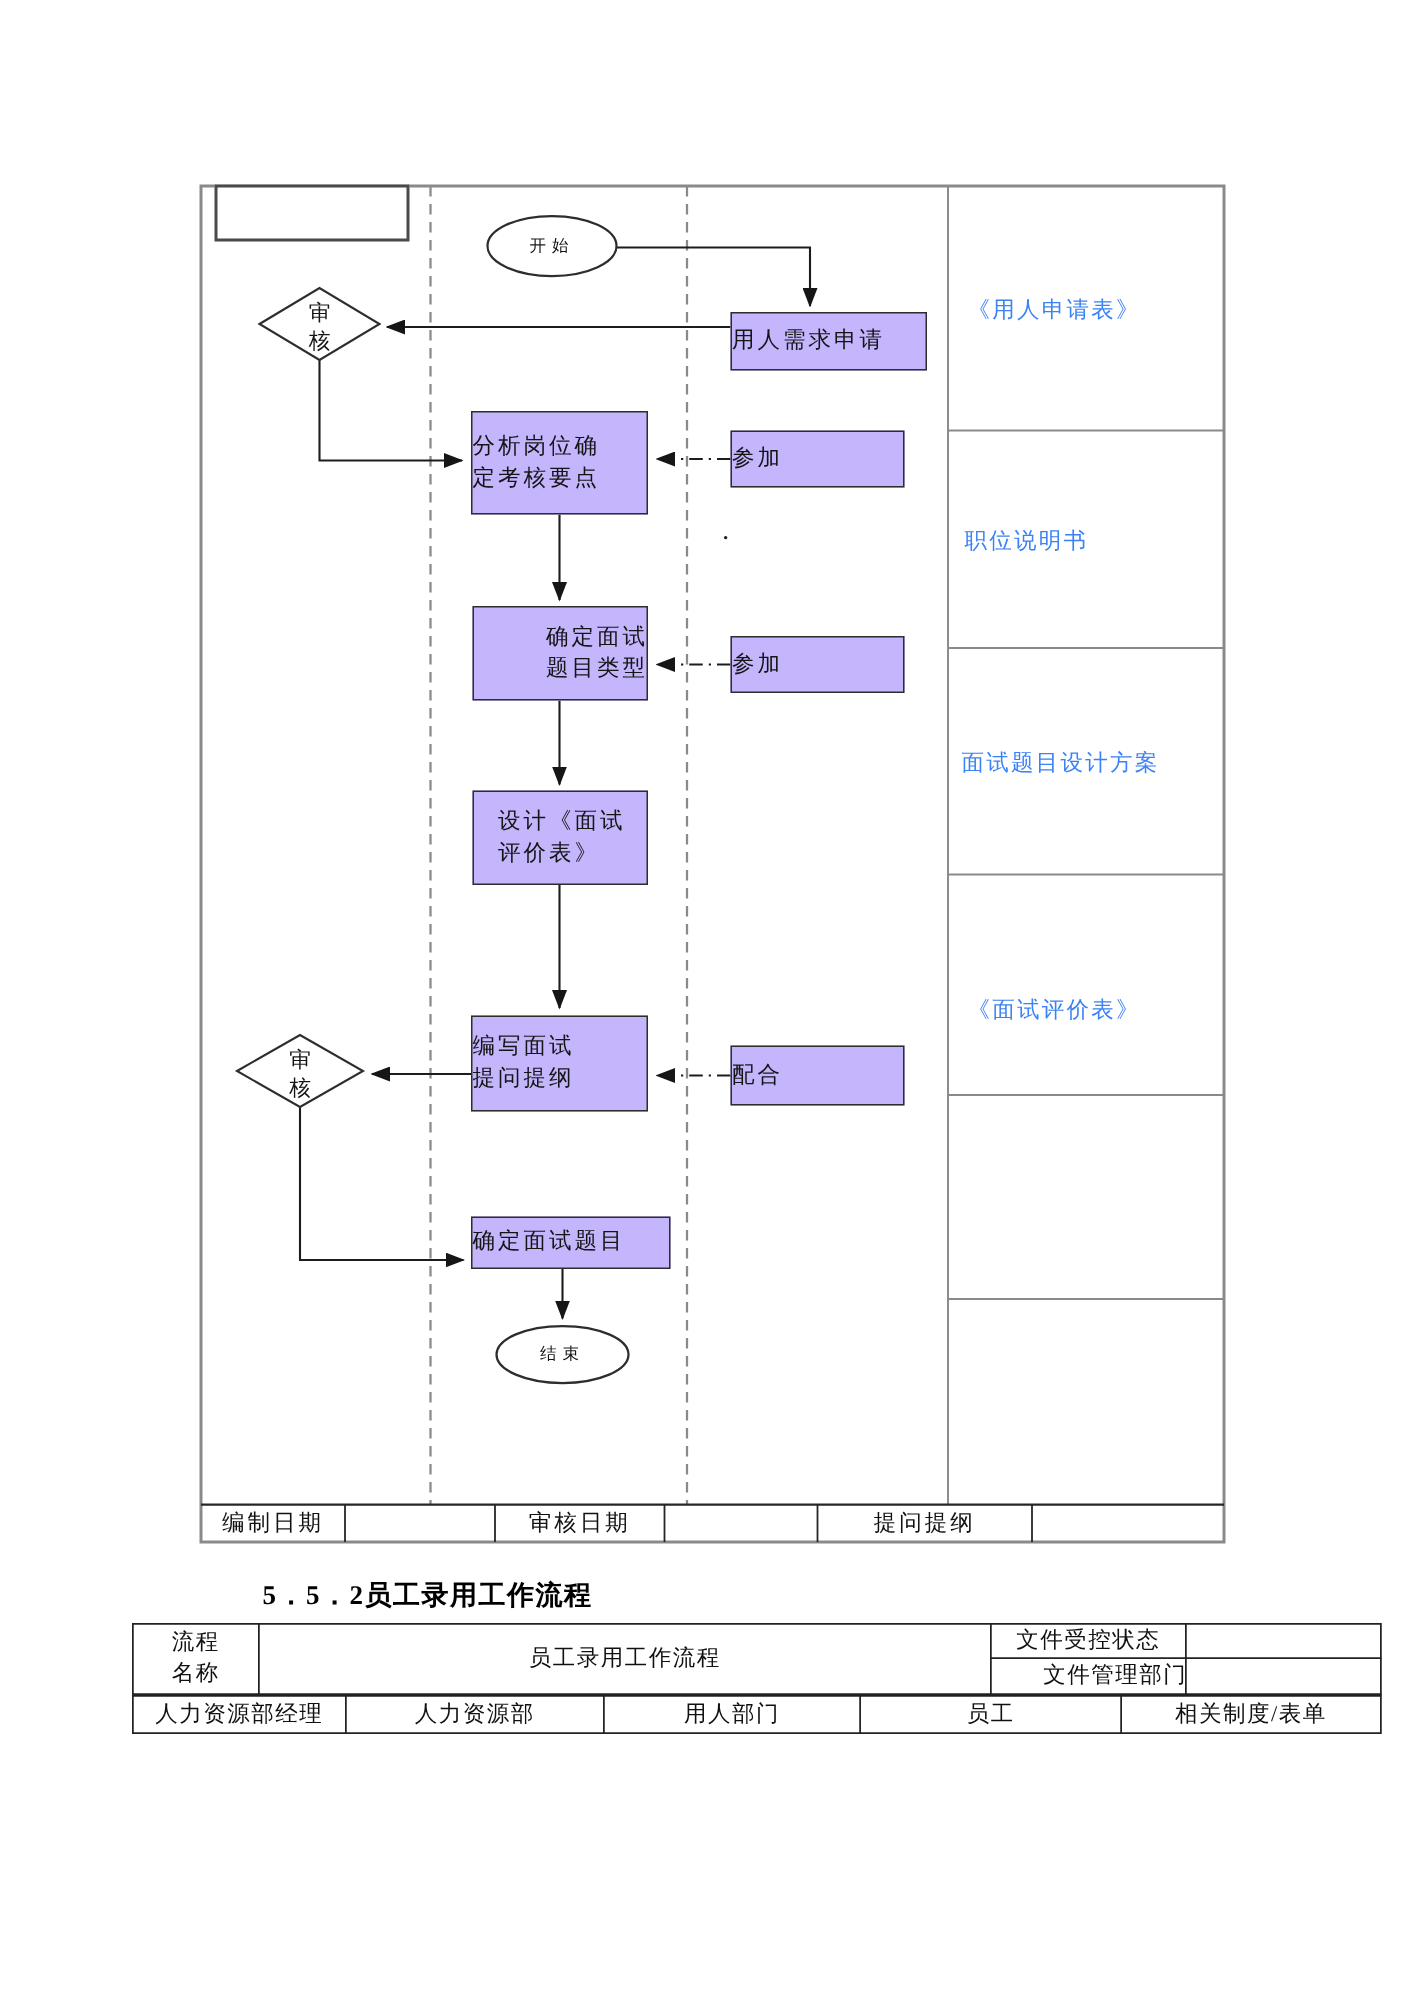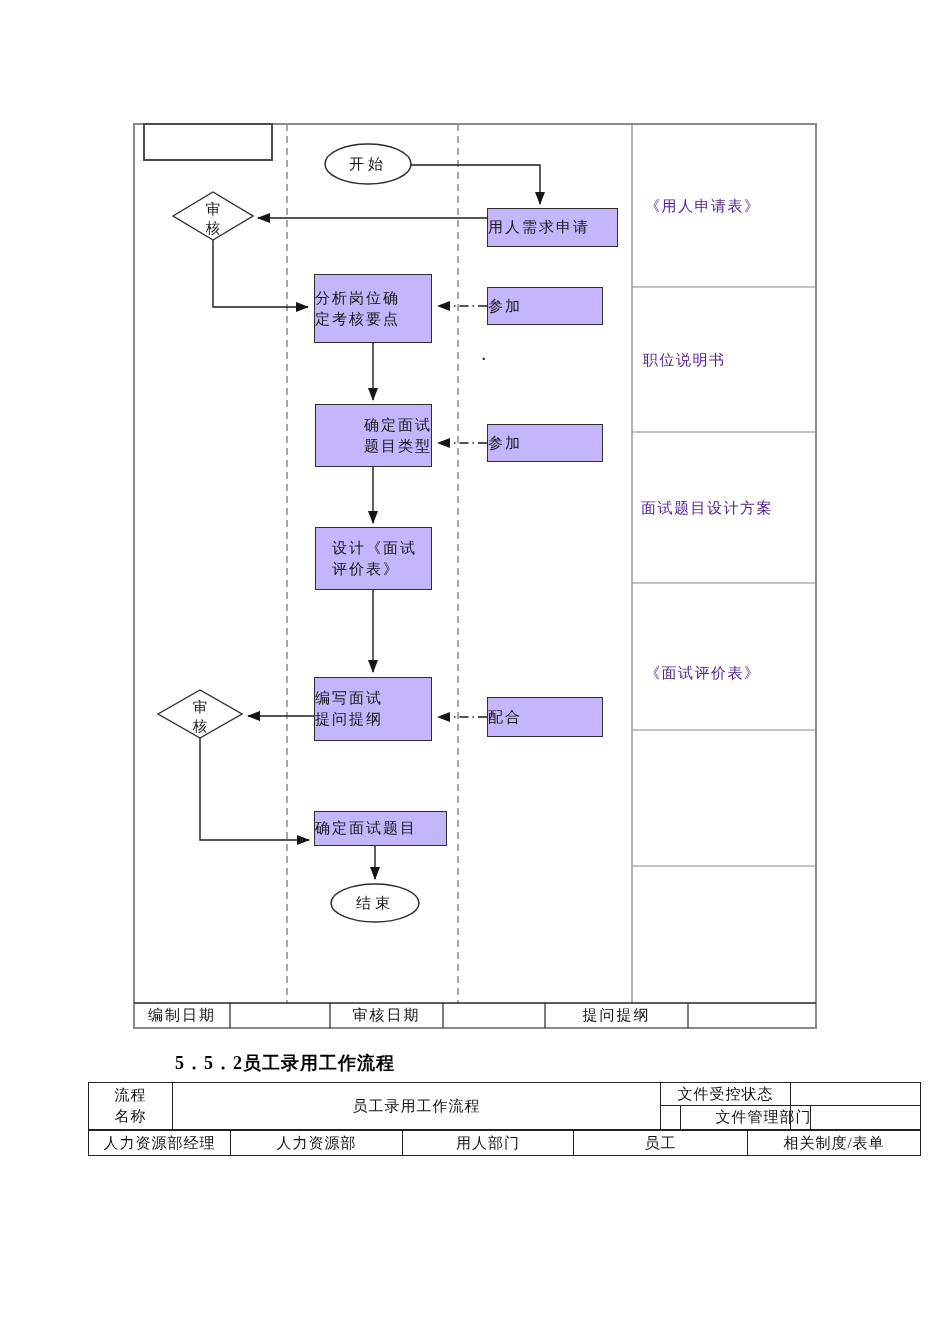--- a/index.html
+++ b/index.html
@@ -15,26 +15,26 @@
   .fbox {
     position: absolute; background: #c4b5fd;
     border: 1.5px solid #2d2d2d;
     display: flex; flex-direction: column; align-items: flex-start; justify-content: center;
     font-size: 15px; letter-spacing: 2px; line-height: 21px;
     color: #151515; text-align: center; white-space: nowrap;
   }
   .plain-label {
     position: absolute; display: flex; flex-direction: column;
     align-items: center; justify-content: center;
-    font-size: 15px; letter-spacing: 2px; line-height: 19px;
+    font-size: 11px; letter-spacing: 2px; line-height: 19px;
     color: #151515; text-align: center; white-space: nowrap;
   }
   .doc-label {
     position: absolute; font-size: 15px; letter-spacing: 1.5px;
-    color: #4c1d95; white-space: nowrap;
+    color: #3b82f6; white-space: nowrap;
   }
   .date-label {
     position: absolute; display: flex; align-items: center; justify-content: center;
     font-size: 15px; letter-spacing: 2px; color: #111; white-space: nowrap;
   }
   .stray-dot { position: absolute; font-size: 14px; font-weight: bold; color: #222; }
 
   .heading {
     position: absolute; left: 175px; top: 1051px;
     font-size: 18px; font-weight: bold; letter-spacing: 1px; color: #000;
@@ -190,21 +190,21 @@
     </div>
     <div class="it-cell" style="left:84px; top:0; width:489px; height:48px;">
       <span>员工录用工作流程</span>
     </div>
     <div class="it-cell" style="left:572px; top:0; width:131px; height:24px;">
       <span>文件受控状态</span>
     </div>
     <div class="it-cell" style="left:702px; top:0; width:131px; height:24px;">
       <span></span>
     </div>
-    <div class="it-cell" style="left:592px; top:23px; width:131px; height:25px;padding-left:36px;">
+    <div class="it-cell" style="left:572px; top:23px; width:131px; height:25px;padding-left:36px;">
       <span>文件管理部门</span>
     </div>
     <div class="it-cell" style="left:702px; top:23px; width:131px; height:25px;">
       <span></span>
     </div>
 
     <div class="it-cell" style="left:0; top:48px; width:143px; height:26px;">
       <span>人力资源部经理</span>
     </div>
     <div class="it-cell" style="left:142px; top:48px; width:173px; height:26px;">

